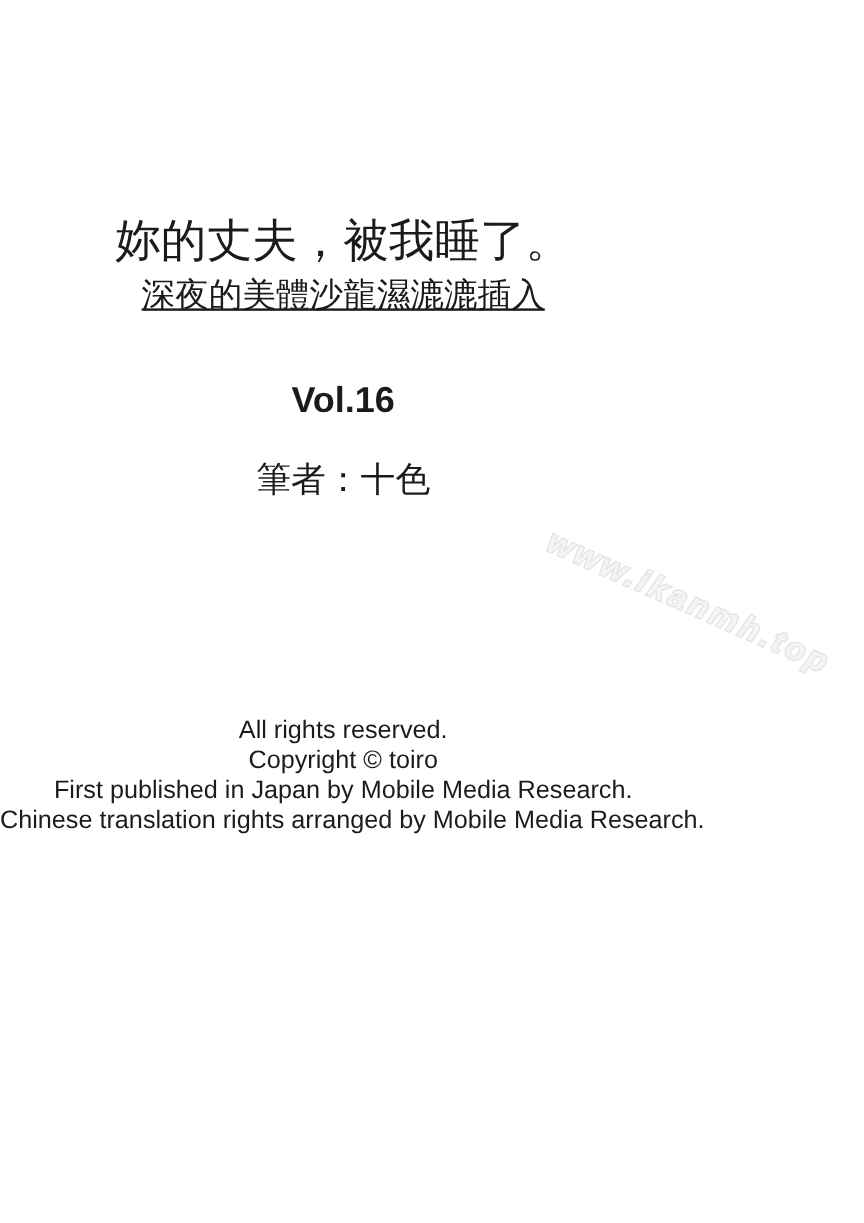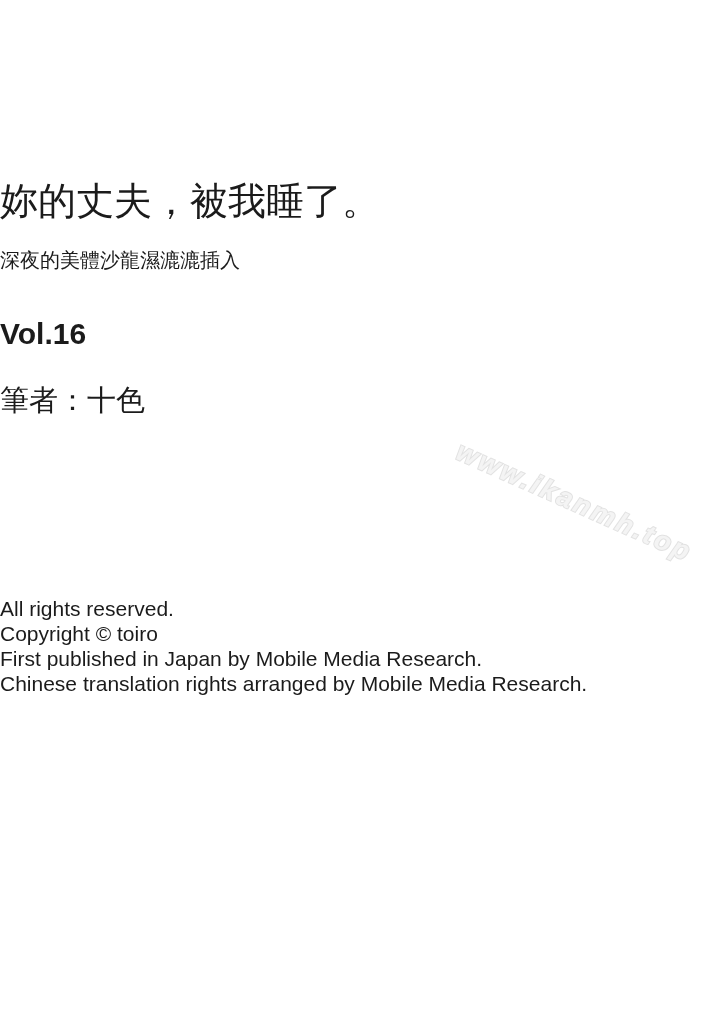--- a/index.html
+++ b/index.html
@@ -13,34 +13,36 @@
     height: 1019px;
     background: #ffffff;
     overflow: hidden;
     font-family: "Liberation Sans", sans-serif;
     color: #1b1b1b;
   }
   .centered {
     position: absolute;
     left: 0;
     width: 572px;
+    text-align: center;
     white-space: nowrap;
   }
   .title {
     top: 178px;
     font-size: 38px;
     line-height: 46px;
     font-weight: 500;
     letter-spacing: 0px;
   }
   .subtitle {
-    top: 243px;
-    font-size: 20px;
+    top: 229px;
+    font-size: 28px;
     line-height: 34px;
     font-weight: 400;
+    text-decoration: underline;
   }
   .volume {
     top: 317px;
     font-size: 30px;
     line-height: 33px;
     font-weight: 700;
   }
   .author {
     top: 384px;
     font-size: 29px;

